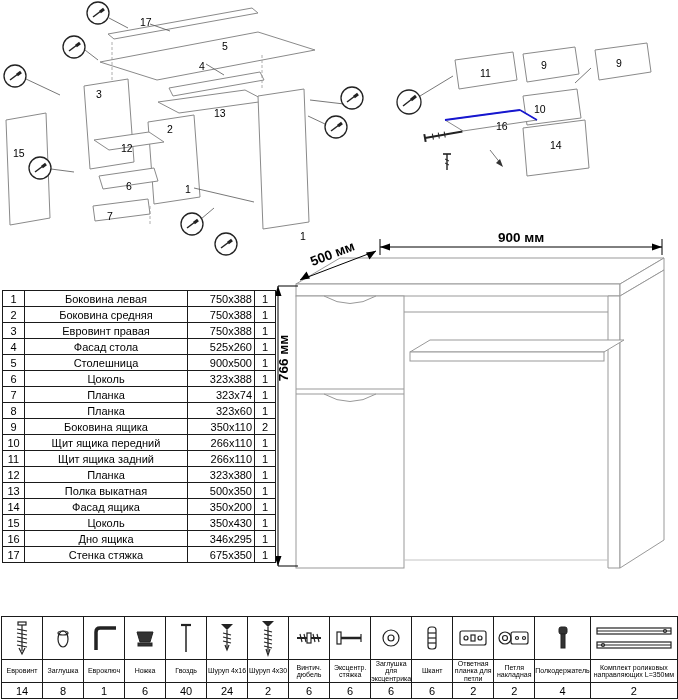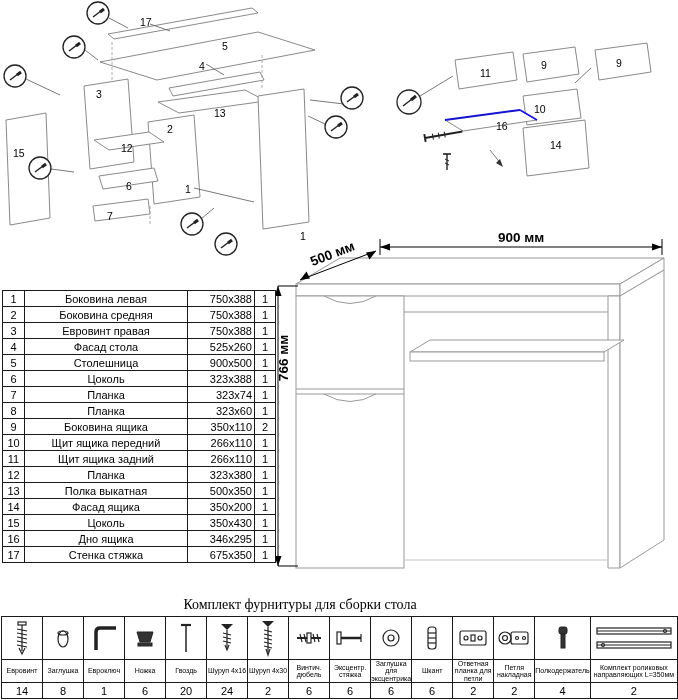--- a/index.html
+++ b/index.html
@@ -293,21 +293,20 @@
         </tr>
       <tr>
           <td class="c-n">17</td>
           <td class="c-name">Стенка стяжка</td>
           <td class="c-size">675x350</td>
           <td class="c-qty">1</td>
         </tr>
     </tbody>
   </table>
 
-  <div class="hw-title">Комплект фурнитуры для сборки стола</div>
 
   <table class="hw abs" style="left:1px;top:616px">
     <colgroup>
       <col style="width:42px">
         <col style="width:42px">
         <col style="width:42px">
         <col style="width:42px">
       <col style="width:42px">
         <col style="width:42px">
         <col style="width:42px">
@@ -459,21 +458,21 @@
         <td class="hwlab">Ответная планка для петли</td>
         <td class="hwlab">Петля накладная</td>
         <td class="hwlab">Полкодержатель</td>
         <td class="hwlab">Комплект роликовых направляющих L=350мм</td>
       </tr>
       <tr>
         <td class="hwqty">14</td>
         <td class="hwqty">8</td>
         <td class="hwqty">1</td>
         <td class="hwqty">6</td>
-        <td class="hwqty">20</td>
+        <td class="hwqty">40</td>
         <td class="hwqty">24</td>
         <td class="hwqty">2</td>
         <td class="hwqty">6</td>
         <td class="hwqty">6</td>
         <td class="hwqty">6</td>
         <td class="hwqty">6</td>
         <td class="hwqty">2</td>
         <td class="hwqty">2</td>
         <td class="hwqty">4</td>
         <td class="hwqty">2</td>

